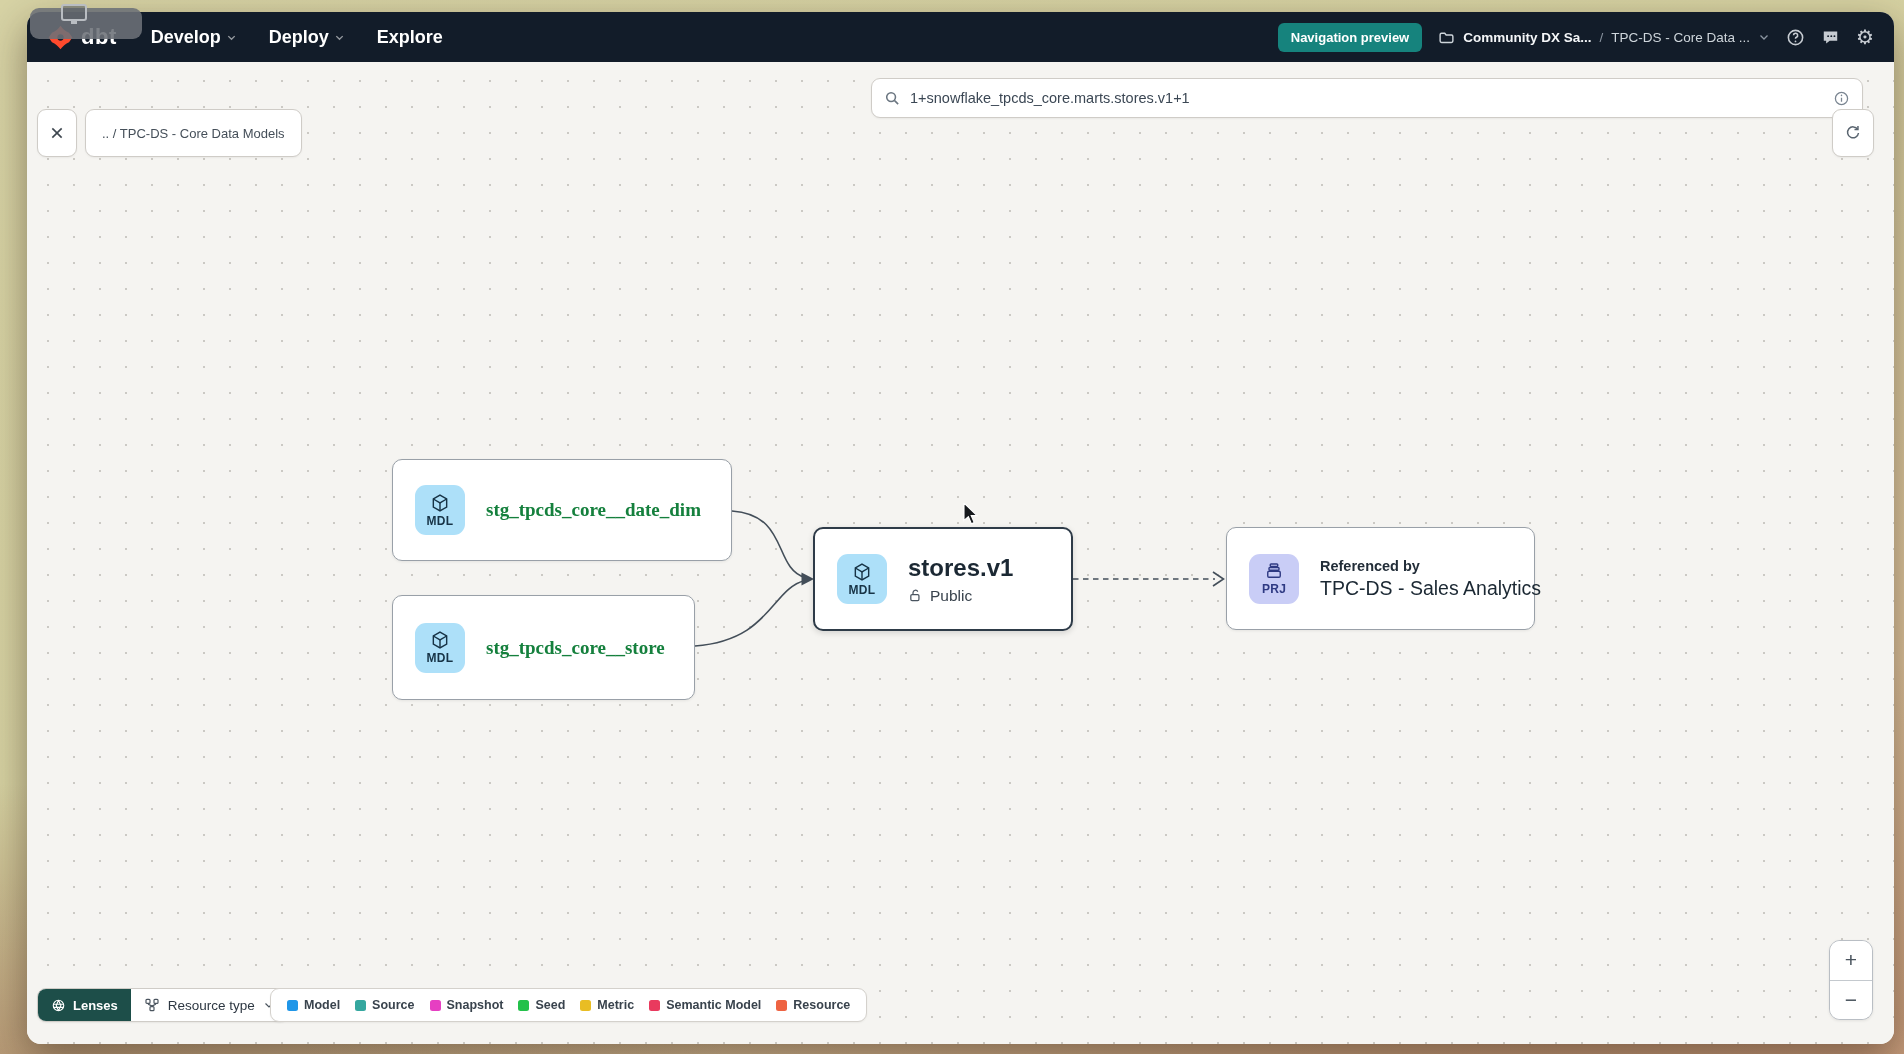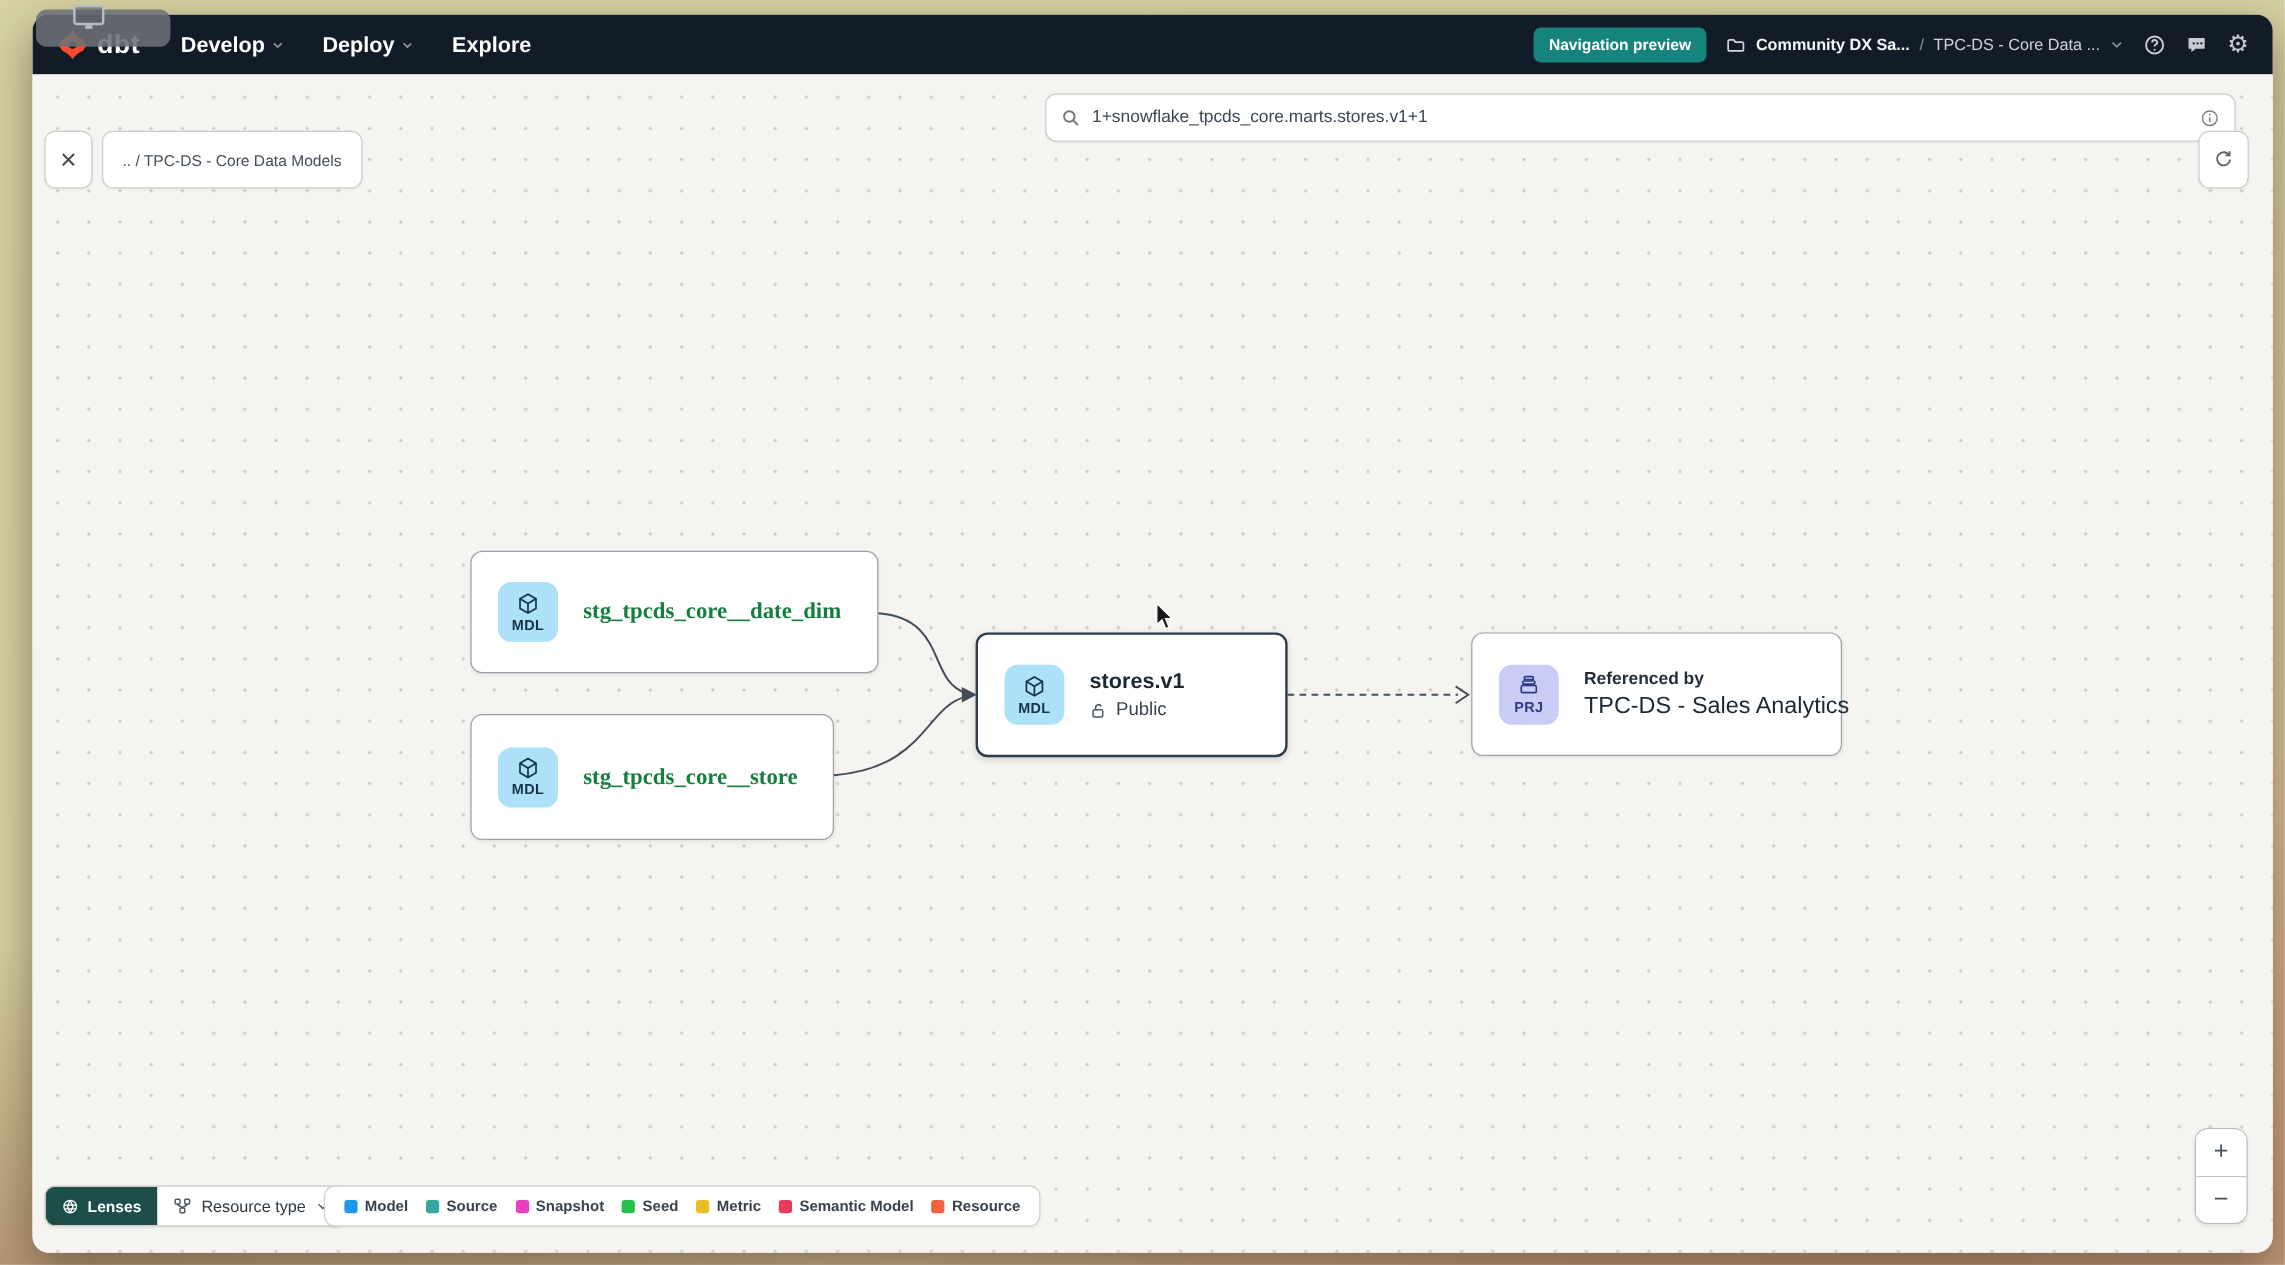--- a/index.html
+++ b/index.html
@@ -60,21 +60,21 @@
     border-radius:10px; display:flex; align-items:center; gap:21px;
     padding:0 22px; box-shadow:0 1px 3px rgba(0,0,0,.07); cursor:pointer; }
   .node.selected { border:2px solid #2e3b48; box-shadow:0 2px 6px rgba(0,0,0,.14); }
   .res-badge { width:50px; height:50px; border-radius:11px; flex:0 0 50px;
     display:flex; flex-direction:column; align-items:center; justify-content:center;
     gap:1px; }
   .res-badge.mdl { background:#ade0f9; color:#173346; }
   .res-badge.prj { background:#c9cdf6; color:#2f3a83; }
   .res-badge .tag { font-size:12px; font-weight:bold; letter-spacing:.3px; }
   .node-label { font-size:19px; font-weight:bold; color:#15803d; white-space:nowrap;font-family:Liberation Serif, serif; }
-  .node-title { font-size:18px; font-weight:bold; color:#1b2833; }
+  .node-title { font-size:24px; font-weight:bold; color:#1b2833; }
   .node-sub { display:flex; align-items:center; gap:7px; margin-top:5px;
     font-size:15.5px; color:#39434d; }
   .node-kicker { font-size:14.5px; font-weight:bold; color:#222d38; }
   .node-big { font-size:19.5px; color:#1b2833; margin-top:3px; white-space:nowrap; }
 
   .edges { position:absolute; inset:0; pointer-events:none; }
 
   
   .lenses-group { position:absolute; left:10px; bottom:22px; height:34px;
     display:flex; border:1px solid #cfccc7; border-radius:9px; overflow:hidden;

